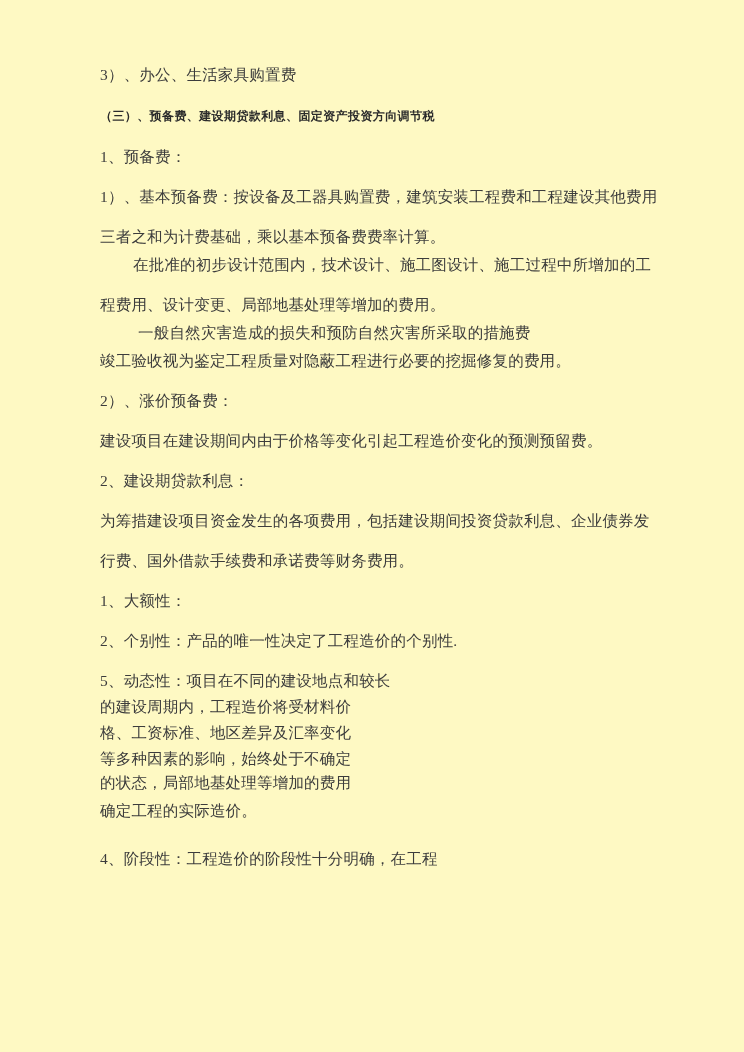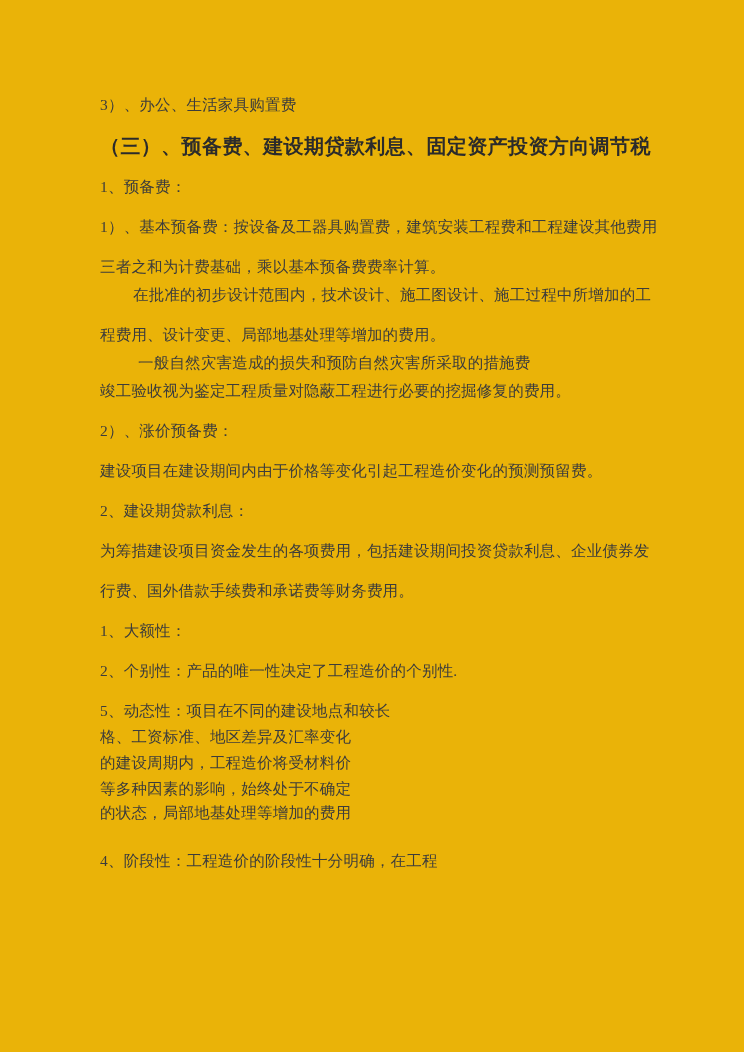--- a/index.html
+++ b/index.html
@@ -4,40 +4,40 @@
 <style>
   html, body {
     margin: 0;
     padding: 0;
     background: #ffffff;
   }
   .page {
     position: relative;
     width: 744px;
     height: 1052px;
-    background: #eab308;
+    background: #fef9c3;
     overflow: hidden;
     box-sizing: border-box;
-    padding: 94px 94px 0 100px;
+    padding: 64px 94px 0 100px;
     font-family: "Liberation Serif", "DejaVu Serif", serif;
   }
   .doc-body {
     width: 550px;
   }
   .line {
     margin: 0;
     font-size: 15.5px;
     line-height: 22px;
     color: #3c3c3c;
     letter-spacing: 0.2px;
     white-space: nowrap;
   }
   .line.heading {
     font-weight: bold;
-    font-size: 20px;
+    font-size: 12px;
     line-height: 24px;
     color: #2b2b2b;
     letter-spacing: 0.4px;
   }
   .gap-none { margin-top: 0; }
   .gap-xl  { margin-top: 26px; }
   .gap-lg  { margin-top: 18px; }
   .gap-sm  { margin-top: 6px; }
   .gap-xs  { margin-top: 4px; }
   .gap-xxs { margin-top: 2px; }
@@ -61,19 +61,20 @@
       <p class="line body gap-sm ind-2_4">一般自然灾害造成的损失和预防自然灾害所采取的措施费</p>
       <p class="line body gap-sm ind-0">竣工验收视为鉴定工程质量对隐蔽工程进行必要的挖掘修复的费用。</p>
       <p class="line body gap-lg ind-0">2）、涨价预备费：</p>
       <p class="line body gap-lg ind-0">建设项目在建设期间内由于价格等变化引起工程造价变化的预测预留费。</p>
       <p class="line body gap-lg ind-0">2、建设期贷款利息：</p>
       <p class="line body gap-lg ind-0">为筹措建设项目资金发生的各项费用，包括建设期间投资贷款利息、企业债券发</p>
       <p class="line body gap-lg ind-0">行费、国外借款手续费和承诺费等财务费用。</p>
       <p class="line body gap-lg ind-0">1、大额性：</p>
       <p class="line body gap-lg ind-0">2、个别性：产品的唯一性决定了工程造价的个别性.</p>
       <p class="line body gap-lg ind-0">5、动态性：项目在不同的建设地点和较长</p>
+      <p class="line body gap-xs ind-0">的建设周期内，工程造价将受材料价</p>
       <p class="line body gap-xs ind-0">格、工资标准、地区差异及汇率变化</p>
-      <p class="line body gap-xs ind-0">的建设周期内，工程造价将受材料价</p>
       <p class="line body gap-xs ind-0">等多种因素的影响，始终处于不确定</p>
       <p class="line body gap-xxs ind-0">的状态，局部地基处理等增加的费用</p>
+      <p class="line body gap-sm ind-0">确定工程的实际造价。</p>
       <p class="line body gap-xl ind-0">4、阶段性：工程造价的阶段性十分明确，在工程</p>
     </article>
 </div>
 
 </body></html>

